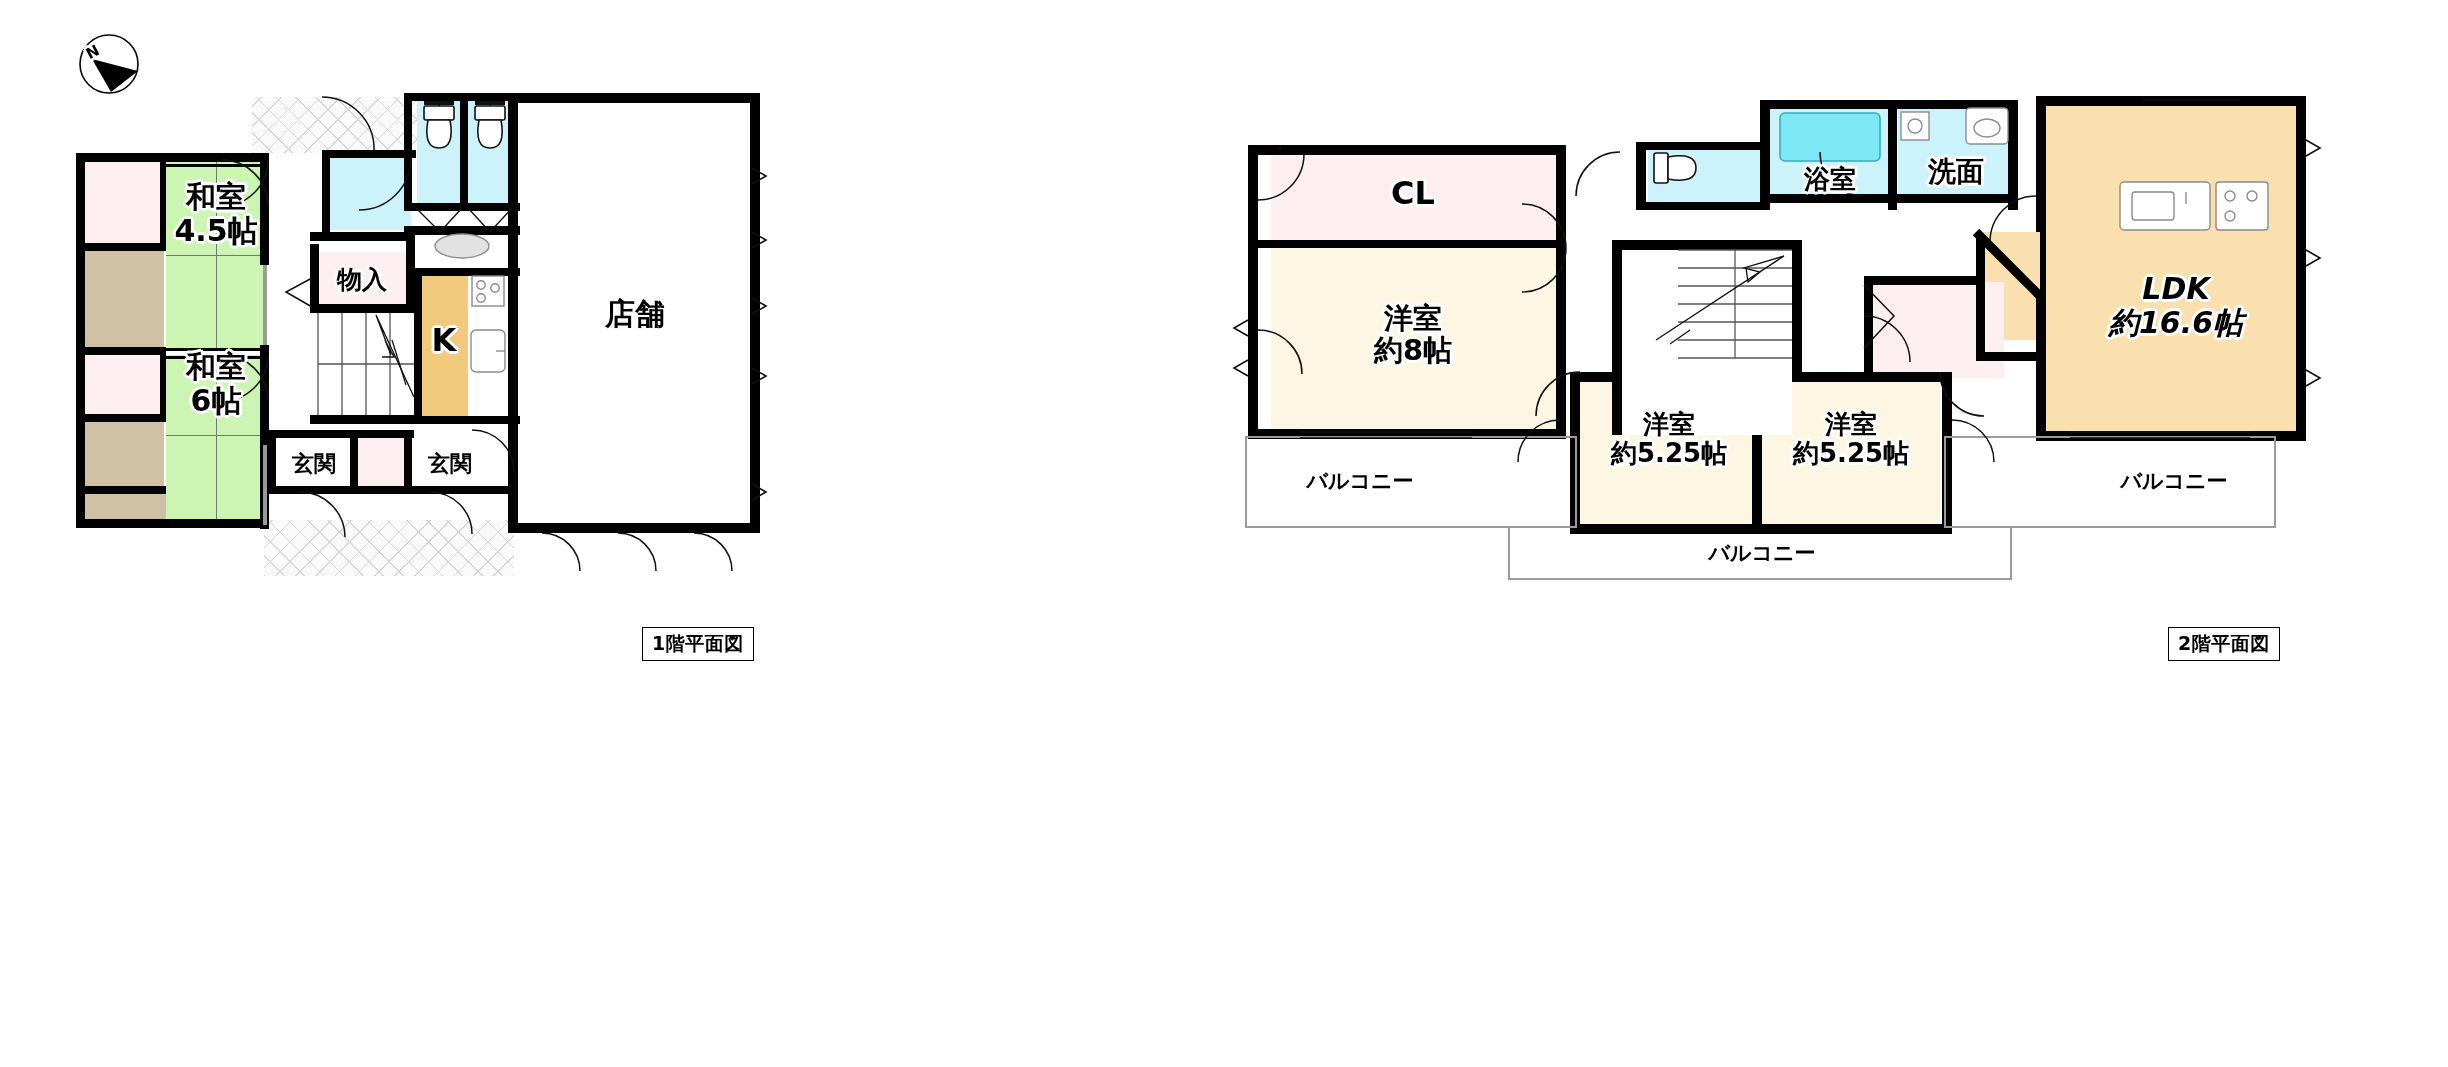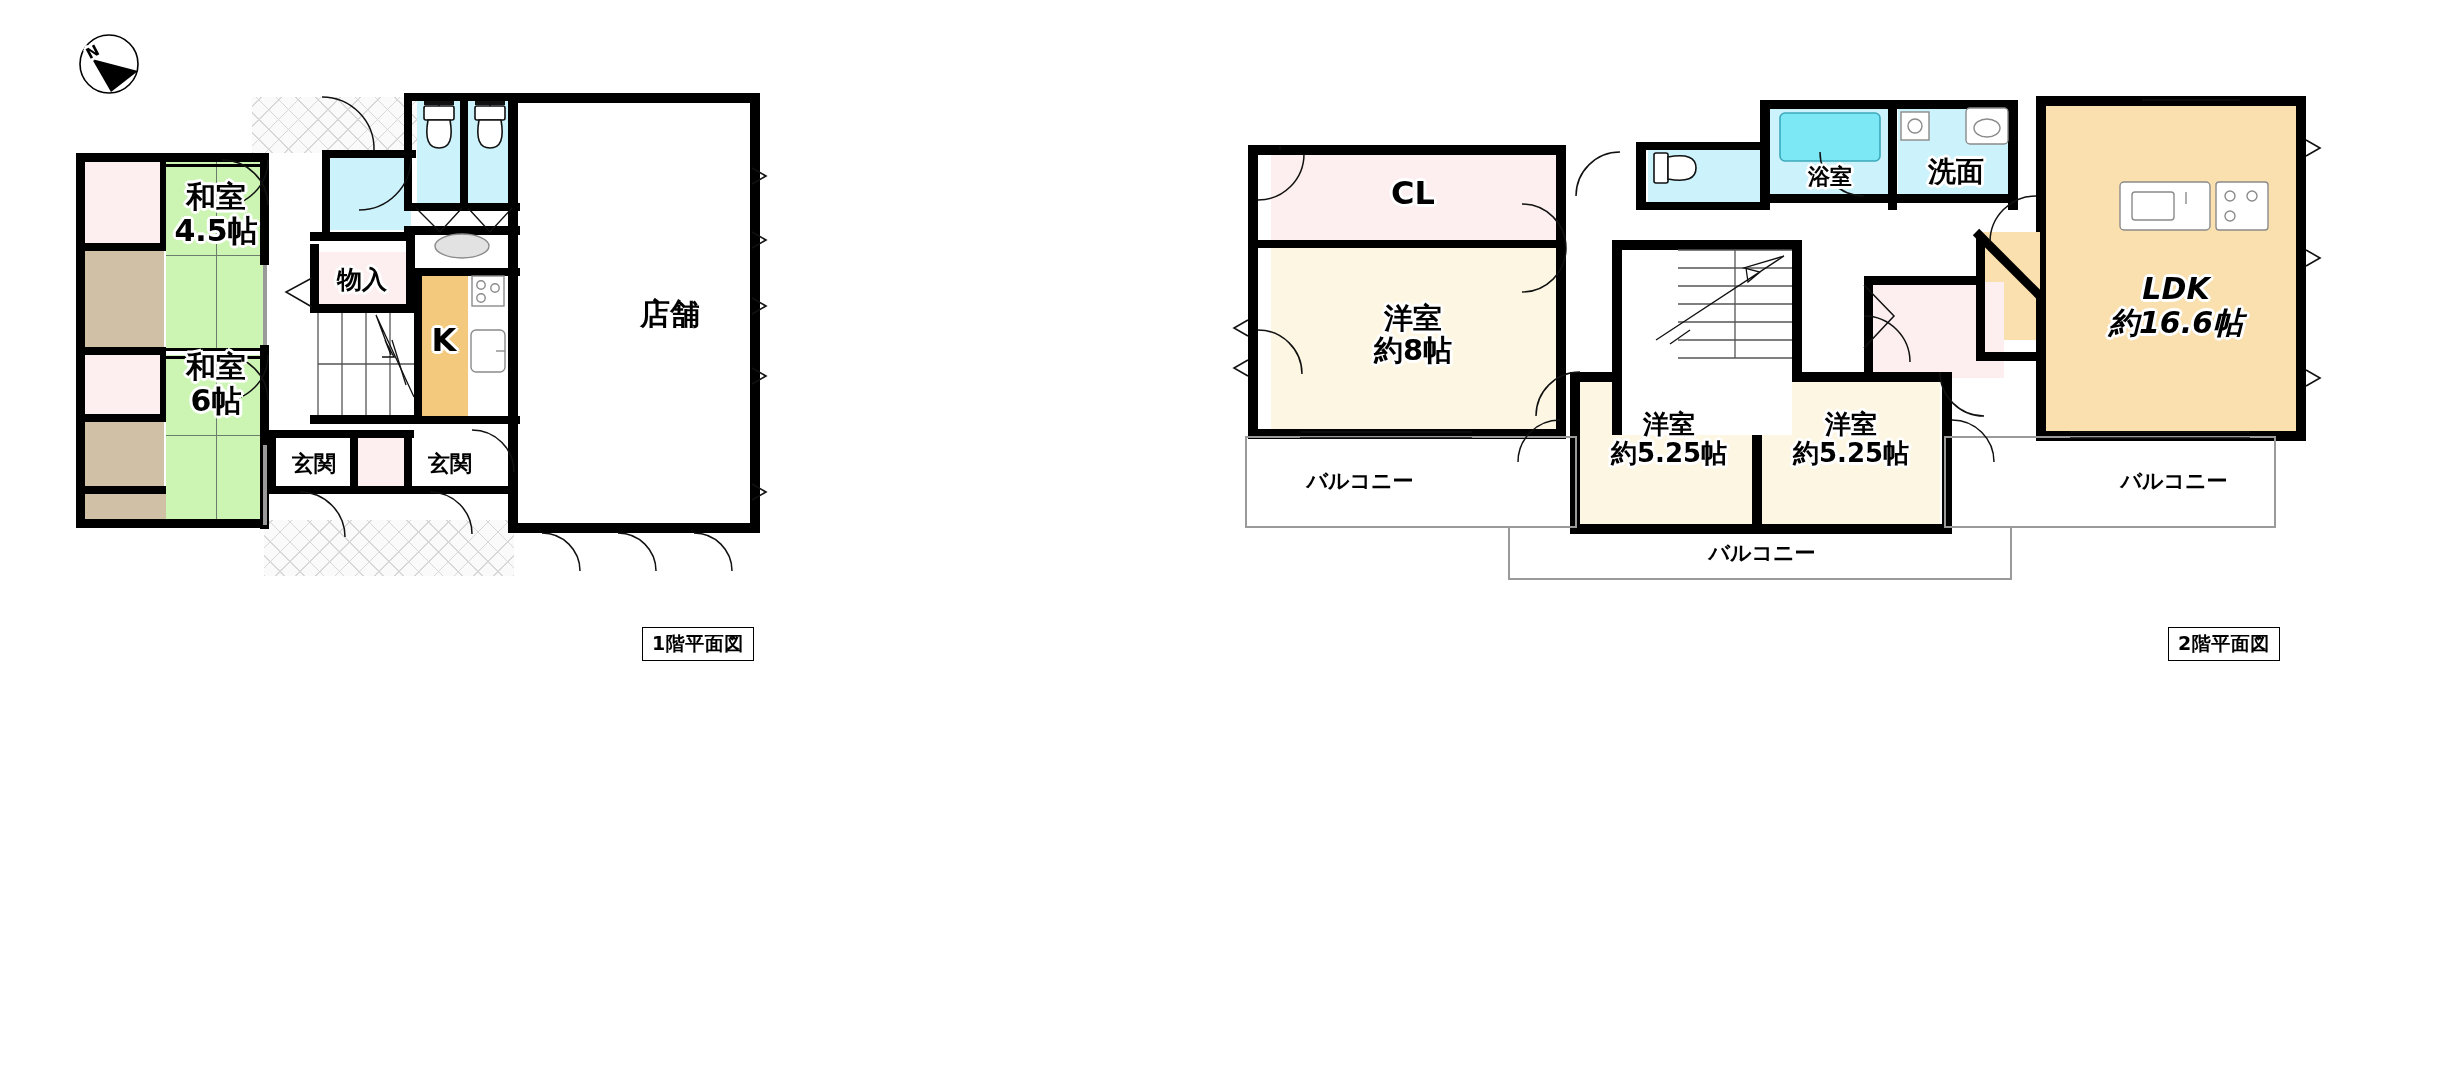--- a/index.html
+++ b/index.html
@@ -216,21 +216,21 @@
   <div class="lbl" style="left:156px;top:180px;width:120px;font-size:30px;">
     <span>和室</span><br>
     <span>4.5帖</span>
   </div>
   <div class="lbl" style="left:156px;top:350px;width:120px;font-size:30px;">
     <span>和室</span><br>
     <span>6帖</span>
   </div>
   <div class="lbl" style="left:320px;top:266px;width:84px;font-size:25px;">物入</div>
   <div class="lbl" style="left:424px;top:323px;width:40px;font-size:32px;">K</div>
-  <div class="lbl" style="left:570px;top:297px;width:130px;font-size:30px;text-align:right;">店舗</div>
+  <div class="lbl" style="left:570px;top:297px;width:130px;font-size:30px;">店舗</div>
   <div class="lbl" style="left:276px;top:452px;width:76px;font-size:22px;">玄関</div>
   <div class="lbl" style="left:412px;top:452px;width:76px;font-size:22px;">玄関</div>
 
   <div class="caption" style="left:642px;top:627px;">1階平面図</div>
 </div>
 
 <div class="plan" style="left:0;top:0;width:2448px;height:640px;">
 
   <div class="room f-pink" style="left:1271px;top:152px;width:285px;height:90px;"></div>
   <div class="room f-yoshi" style="left:1271px;top:248px;width:285px;height:185px;"></div>
@@ -390,20 +390,20 @@
     <span>約5.25帖</span>
   </div>
   <div class="lbl" style="left:1770px;top:410px;width:162px;font-size:26px;">
     <span>洋室</span><br>
     <span>約5.25帖</span>
   </div>
   <div class="lbl" style="left:2046px;top:272px;width:260px;font-size:30px;font-style:italic;">
     <span>LDK</span><br>
     <span>約16.6帖</span>
   </div>
-  <div class="lbl" style="left:1778px;top:165px;width:104px;font-size:22px;">浴室</div>
+  <div class="lbl" style="left:1778px;top:165px;width:104px;font-size:26px;">浴室</div>
   <div class="lbl" style="left:1908px;top:156px;width:96px;font-size:28px;">洗面</div>
   <div class="lbl" style="left:1270px;top:470px;width:180px;font-size:21px;">バルコニー</div>
   <div class="lbl" style="left:2084px;top:470px;width:180px;font-size:21px;">バルコニー</div>
   <div class="lbl" style="left:1672px;top:542px;width:180px;font-size:21px;">バルコニー</div>
 
   <div class="caption" style="left:2168px;top:627px;">2階平面図</div>
 </div>
 
 </body></html>

